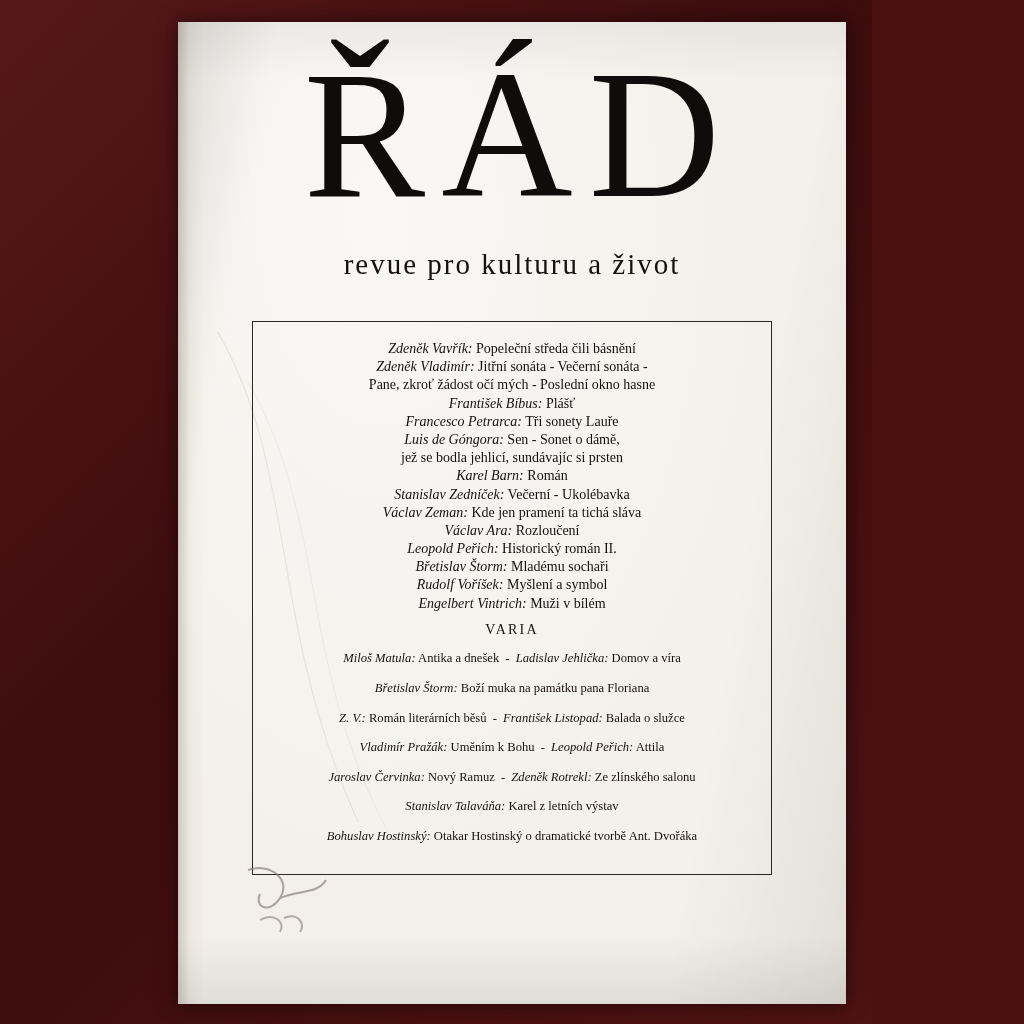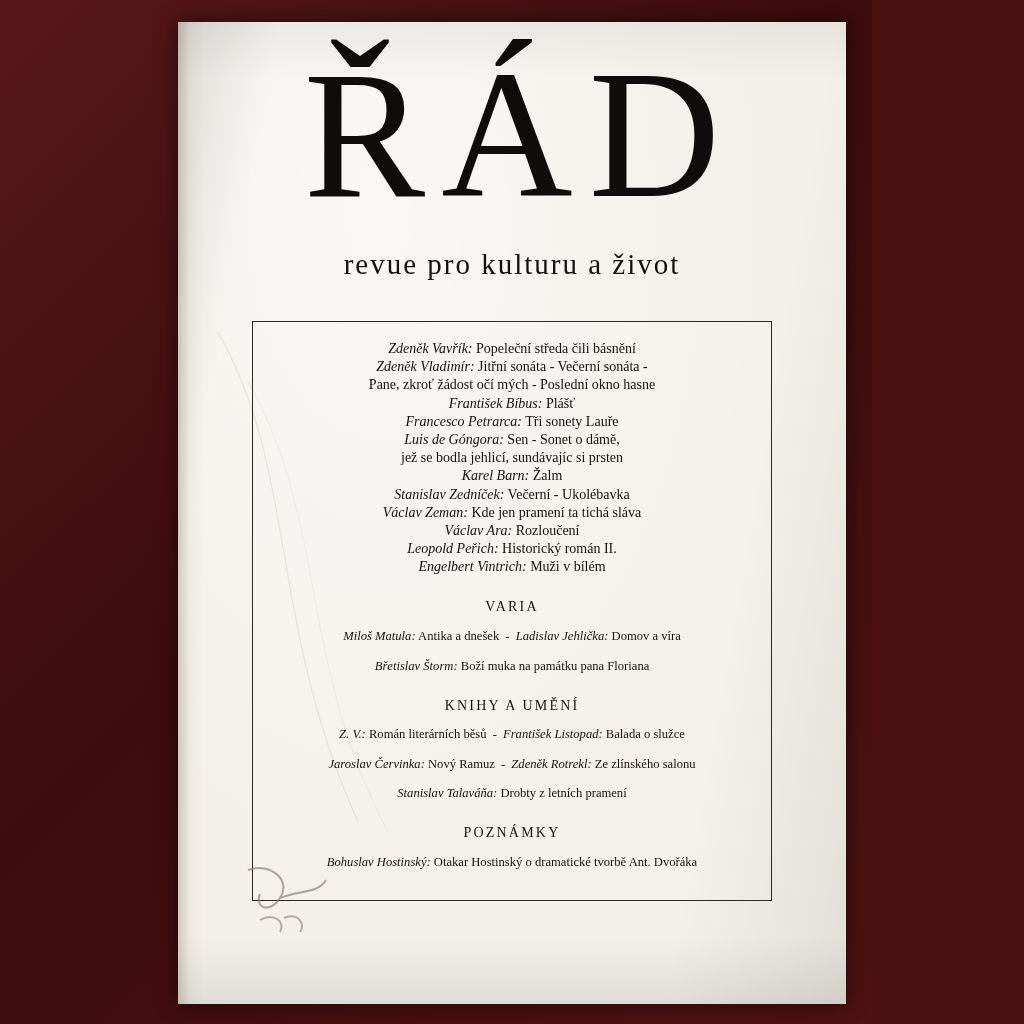--- a/index.html
+++ b/index.html
@@ -90,21 +90,21 @@
   .toc-line {
     font-size: 14px;
     line-height: 1.30;
     color: #121110;
     margin: 0;
   }
   .toc-line .au {
     font-style: italic;
   }
   .section-head {
-    margin-top: 23px;
+    margin-top: 9px;
     margin-bottom: 4px;
     font-size: 14px;
     letter-spacing: 2.2px;
     color: #141312;
   }
   .small-line {
     font-size: 12.6px;
     line-height: 1.35;
     color: #16100f;
   }
@@ -158,62 +158,69 @@
       <div class="contents-box">
 
         <div>
           <p class="toc-line"><span class="au">Zdeněk Vavřík:</span> <span>Popeleční středa čili básnění</span></p>
           <p class="toc-line"><span class="au">Zdeněk Vladimír:</span> <span>Jitřní sonáta - Večerní sonáta -</span></p>
           <p class="toc-line"><span>Pane, zkroť žádost očí mých - Poslední okno hasne</span></p>
           <p class="toc-line"><span class="au">František Bíbus:</span> <span>Plášť</span></p>
           <p class="toc-line"><span class="au">Francesco Petrarca:</span> <span>Tři sonety Lauře</span></p>
           <p class="toc-line"><span class="au">Luis de Góngora:</span> <span>Sen - Sonet o dámě,</span></p>
           <p class="toc-line"><span>jež se bodla jehlicí, sundávajíc si prsten</span></p>
-          <p class="toc-line"><span class="au">Karel Barn:</span> <span>Žalm</span></p>
+          <p class="toc-line"><span class="au">Karel Barn:</span> <span>Román</span></p>
           <p class="toc-line"><span class="au">Stanislav Zedníček:</span> <span>Večerní - Ukolébavka</span></p>
           <p class="toc-line"><span class="au">Václav Zeman:</span> <span>Kde jen pramení ta tichá sláva</span></p>
           <p class="toc-line"><span class="au">Václav Ara:</span> <span>Rozloučení</span></p>
           <p class="toc-line"><span class="au">Leopold Peřich:</span> <span>Historický román II.</span></p>
+          <p class="toc-line"><span class="au">Břetislav Štorm:</span> <span>Mladému sochaři</span></p>
+          <p class="toc-line"><span class="au">Rudolf Voříšek:</span> <span>Myšlení a symbol</span></p>
           <p class="toc-line"><span class="au">Engelbert Vintrich:</span> <span>Muži v bílém</span></p>
         </div>
 
         <div class="section-head">VARIA</div>
         <p class="small-line">
           <span class="au">Miloš Matula:</span>
           <span>Antika a dnešek</span>
           <span class="sep">-</span>
           <span class="au">Ladislav Jehlička:</span>
           <span>Domov a víra</span>
         </p>
         <p class="small-line">
           <span class="au">Břetislav Štorm:</span>
           <span>Boží muka na památku pana Floriana</span>
         </p>
 
-        <div class="section-head">KNIHY A UMĚNÍ</div>
         <p class="small-line">
           <span class="au">Z. V.:</span>
           <span>Román literárních běsů</span>
           <span class="sep">-</span>
           <span class="au">František Listopad:</span>
           <span>Balada o služce</span>
         </p>
         <p class="small-line">
+          <span class="au">Vladimír Pražák:</span>
+          <span>Uměním k Bohu</span>
+          <span class="sep">-</span>
+          <span class="au">Leopold Peřich:</span>
+          <span>Attila</span>
+        </p>
+        <p class="small-line">
           <span class="au">Jaroslav Červinka:</span>
           <span>Nový Ramuz</span>
           <span class="sep">-</span>
           <span class="au">Zdeněk Rotrekl:</span>
           <span>Ze zlínského salonu</span>
         </p>
         <p class="small-line">
           <span class="au">Stanislav Talaváňa:</span>
-          <span>Drobty z letních pramení</span>
-        </p>
-
-        <div class="section-head">POZNÁMKY</div>
+          <span>Karel z letních výstav</span>
+        </p>
+
         <p class="small-line">
           <span class="au">Bohuslav Hostinský:</span>
           <span>Otakar Hostinský o dramatické tvorbě Ant. Dvořáka</span>
         </p>
 
       </div>
 
     </div>
 
     <svg class="scribble" viewBox="0 0 110 80">

